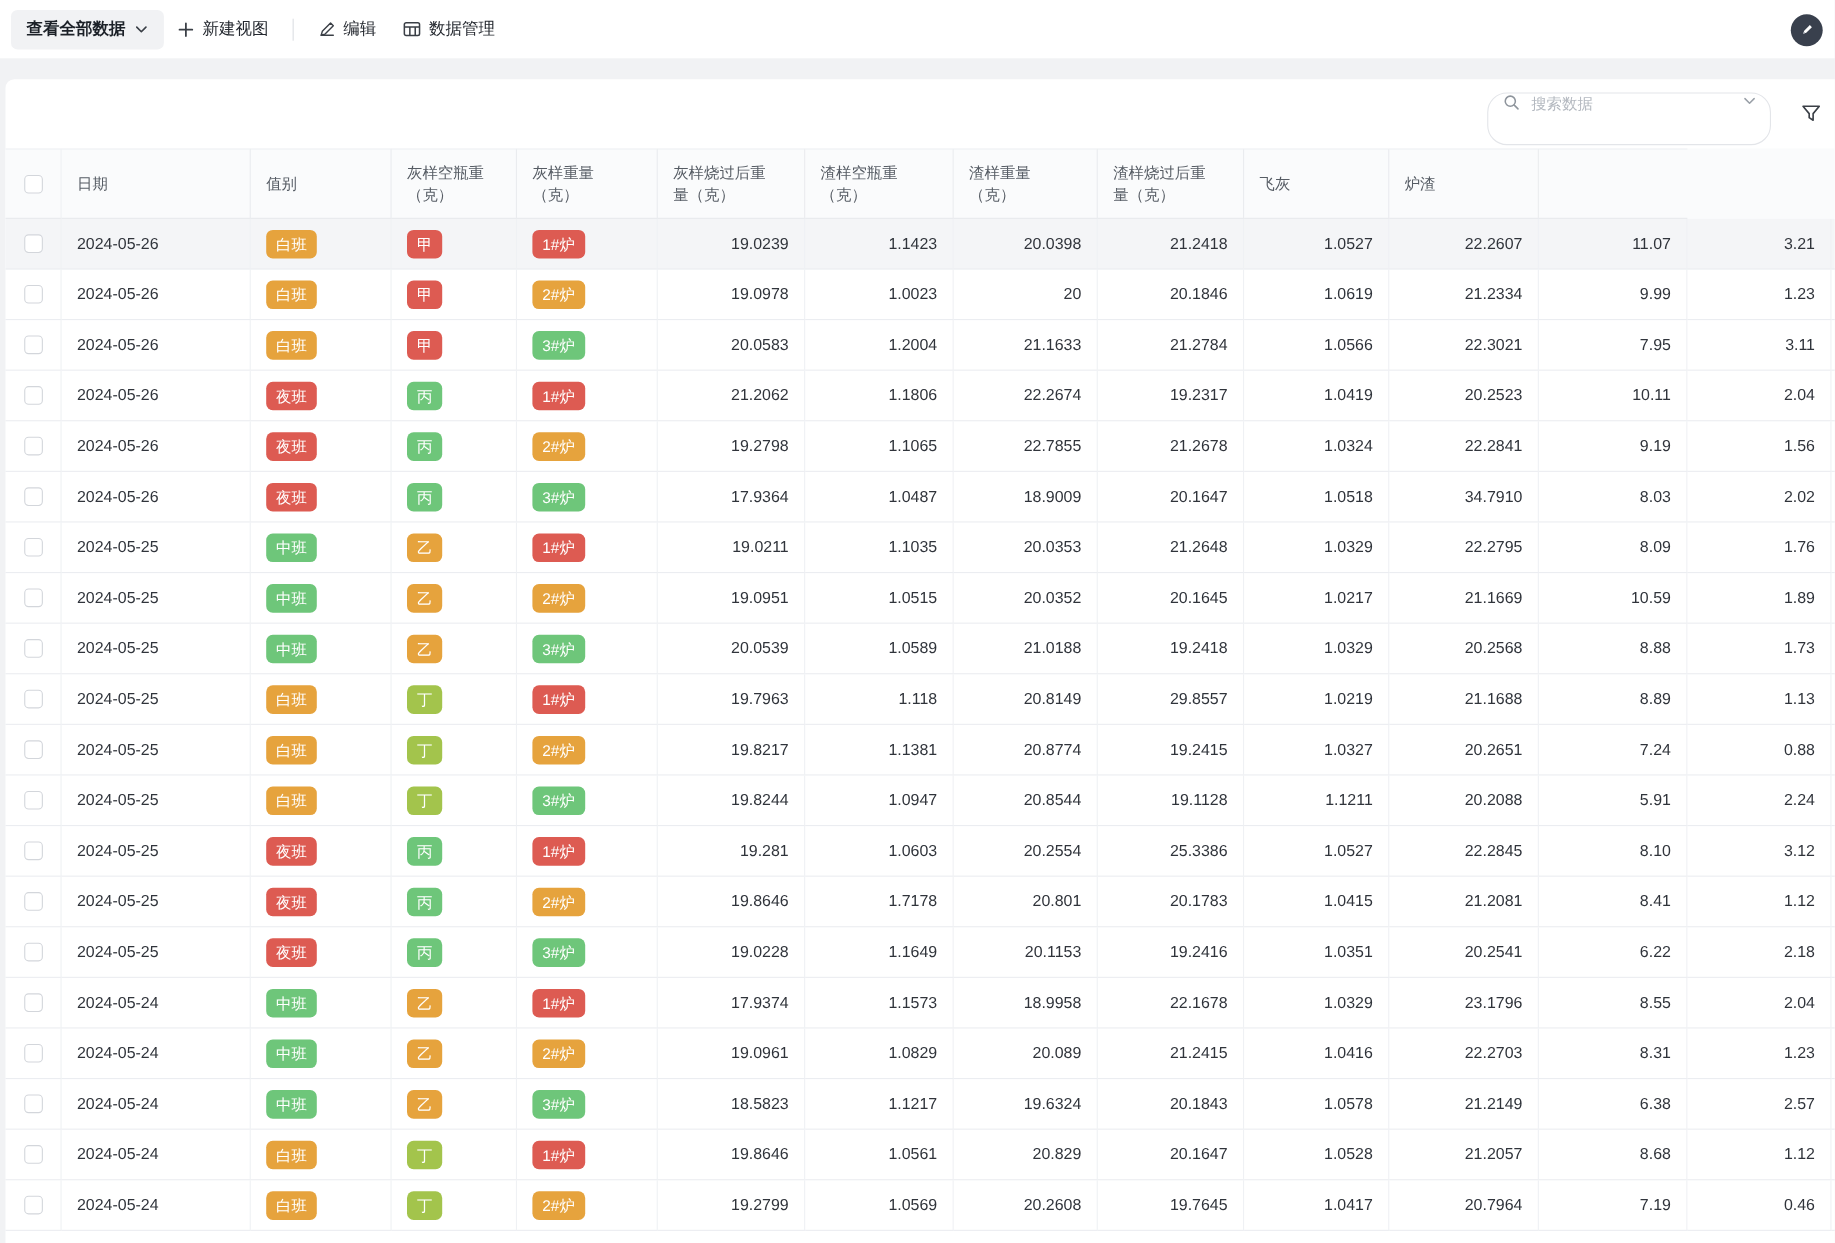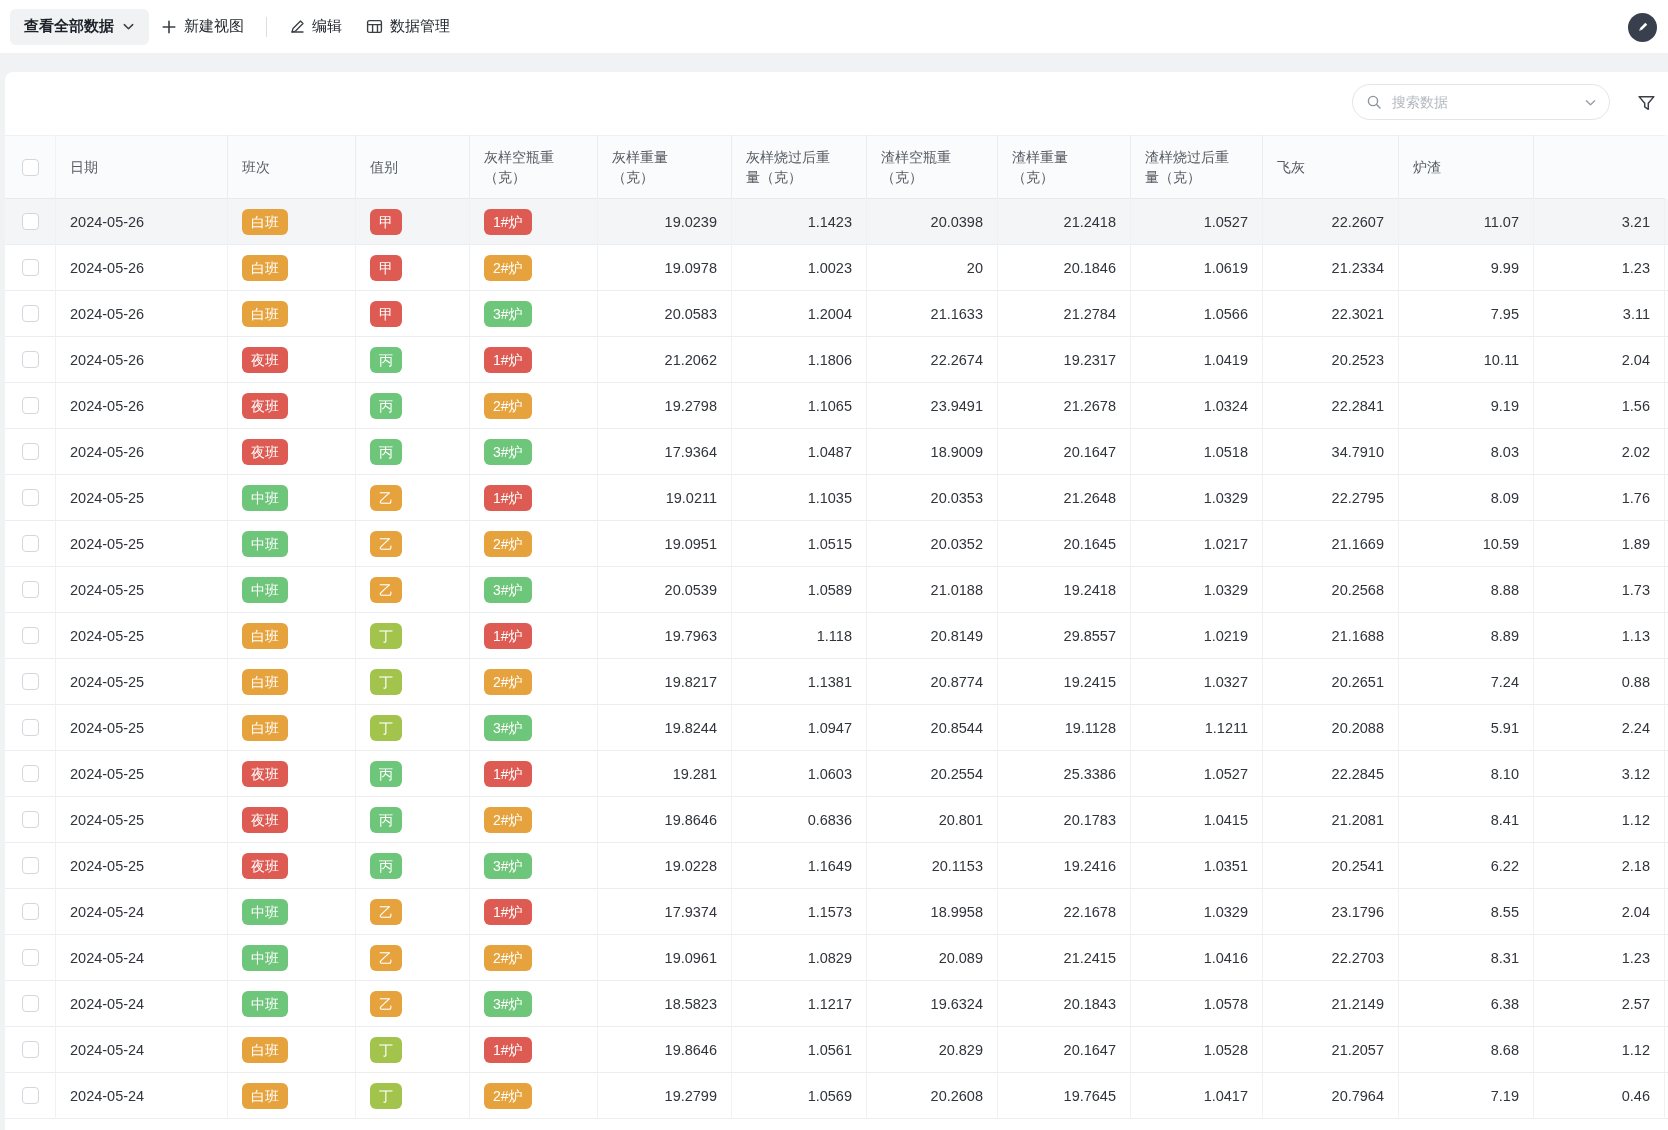--- a/index.html
+++ b/index.html
@@ -55,23 +55,23 @@
   .card {
     position: absolute;
     left: 5px; right: 0; top: 72px; bottom: 0;
     background: #ffffff;
     border-radius: 8px 0 0 0;
   }
 
   
   .search-pill {
     position: absolute; top: 12px; left: 1347px;
-    width: 258px; height: 36px;
+    width: 258px; height: 48px;
     border: 1px solid #e3e5e9; border-radius: 18px;
-    display: flex; align-items: center;
+    display: flex; align-items: flex-start;
     padding: 0 12px 0 13px;
     background: #fff;
   }
   .search-pill input {
     flex: 1; border: none; outline: none;
     font-family: inherit; font-size: 14px; color: #2b2f36;
     margin-left: 8px; min-width: 0; background: transparent;
   }
   .search-pill input::placeholder { color: #b4b9c0; }
   .filter-btn {
@@ -207,23 +207,20 @@
 
   <div class="table">
     <div class="trow head" id="thead">
         <div class="cbcell">
     <div class="checkbox"></div>
   </div>
         <div class="th">
           <span>日期</span>
         </div>
         <div class="th">
-          <span>班次</span>
-        </div>
-        <div class="th">
           <span>值别</span>
         </div>
         <div class="th">
           <span>灰样空瓶重</span>
           <span>（克）</span>
         </div>
         <div class="th">
           <span>灰样重量</span>
           <span>（克）</span>
         </div>
@@ -436,21 +433,21 @@
           <div class="td">
             <span class="badge" style="background: rgb(230, 163, 61); color: rgb(255, 255, 255);">2#炉</span>
           </div>
           <div class="td num">
             <span>19.2798</span>
           </div>
           <div class="td num">
             <span>1.1065</span>
           </div>
           <div class="td num">
-            <span>23.9491</span>
+            <span>22.7855</span>
           </div>
           <div class="td num">
             <span>21.2678</span>
           </div>
           <div class="td num">
             <span>1.0324</span>
           </div>
           <div class="td num">
             <span>22.2841</span>
           </div>
@@ -811,21 +808,21 @@
           <div class="td">
             <span class="badge" style="background: rgb(110, 198, 122); color: rgb(255, 255, 255);">丙</span>
           </div>
           <div class="td">
             <span class="badge" style="background: rgb(230, 163, 61); color: rgb(255, 255, 255);">2#炉</span>
           </div>
           <div class="td num">
             <span>19.8646</span>
           </div>
           <div class="td num">
-            <span>0.6836</span>
+            <span>1.7178</span>
           </div>
           <div class="td num">
             <span>20.801</span>
           </div>
           <div class="td num">
             <span>20.1783</span>
           </div>
           <div class="td num">
             <span>1.0415</span>
           </div>

